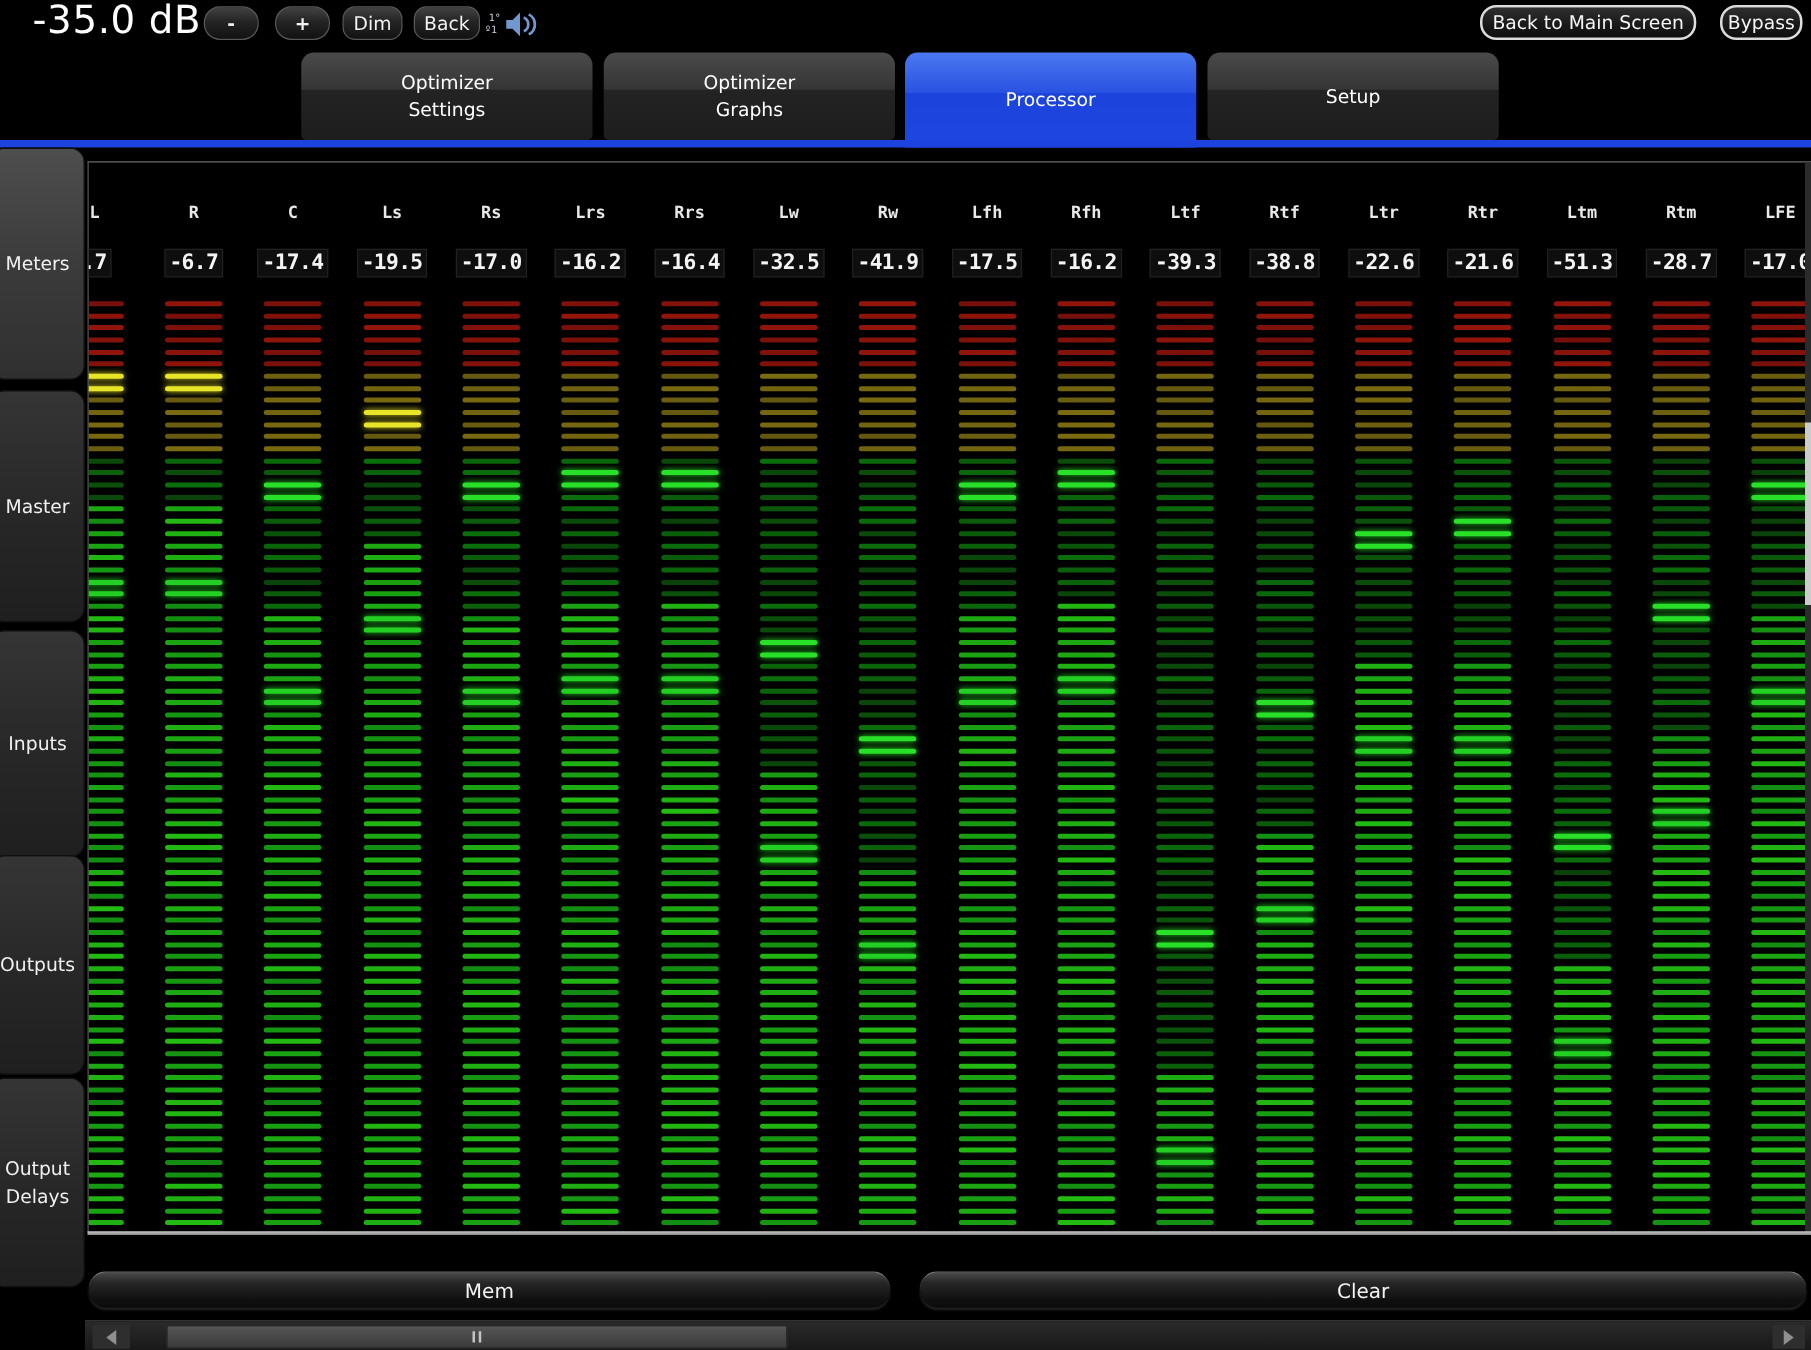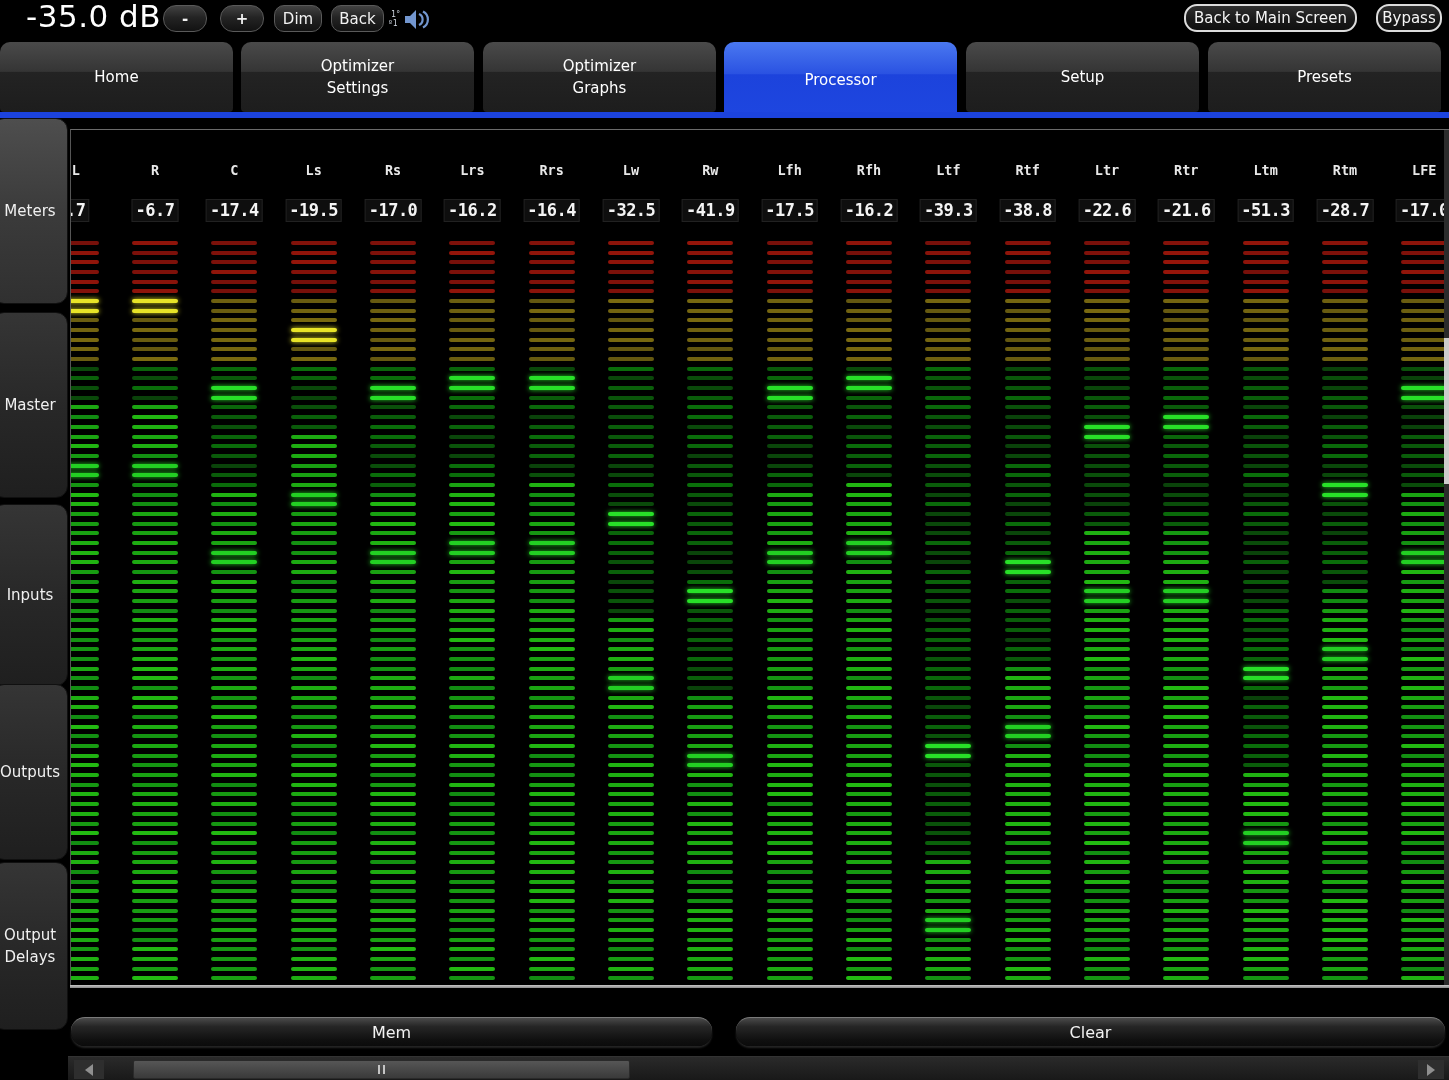--- a/index.html
+++ b/index.html
@@ -100,28 +100,26 @@
       <path d="M17 9 h5 l6 -6 v19 l-6 -6 h-5 z" fill="#7296cf"></path>
       <path d="M31 7 a6 6 0 0 1 0 11" stroke="#7296cf" stroke-width="2.2" fill="none"></path>
       <path d="M35 4.5 a9 9 0 0 1 0 16" stroke="#7296cf" stroke-width="2.2" fill="none"></path>
     </svg>
   </div>
   <div id="btn-back" class="abs outline-btn">Back to Main Screen</div>
   <div id="btn-bypass" class="abs outline-btn">Bypass</div>
 </div>
 
 <div id="tabbar" class="abs">
-  <div class="tab" style="left:0px;">Home</div>
   <div class="tab" style="left:241px;">Optimizer
 Settings</div>
   <div class="tab" style="left:483px;">Optimizer
 Graphs</div>
   <div class="tab" style="left:966px;">Setup</div>
   <div class="tab active" style="left:724px;">Processor</div>
-  <div class="tab" style="left:1208px;">Presets</div>
 </div>
 <div id="tab-underline" class="abs"></div>
 
 <div>
   <div class="side-btn active" style="top:118px;height:186px;">Meters</div>
   <div class="side-btn" style="top:312px;height:186px;">Master</div>
   <div class="side-btn" style="top:504px;height:182px;">Inputs</div>
   <div class="side-btn" style="top:684px;height:176px;">Outputs</div>
   <div class="side-btn" style="top:862px;height:168px;">Output
 Delays</div>

